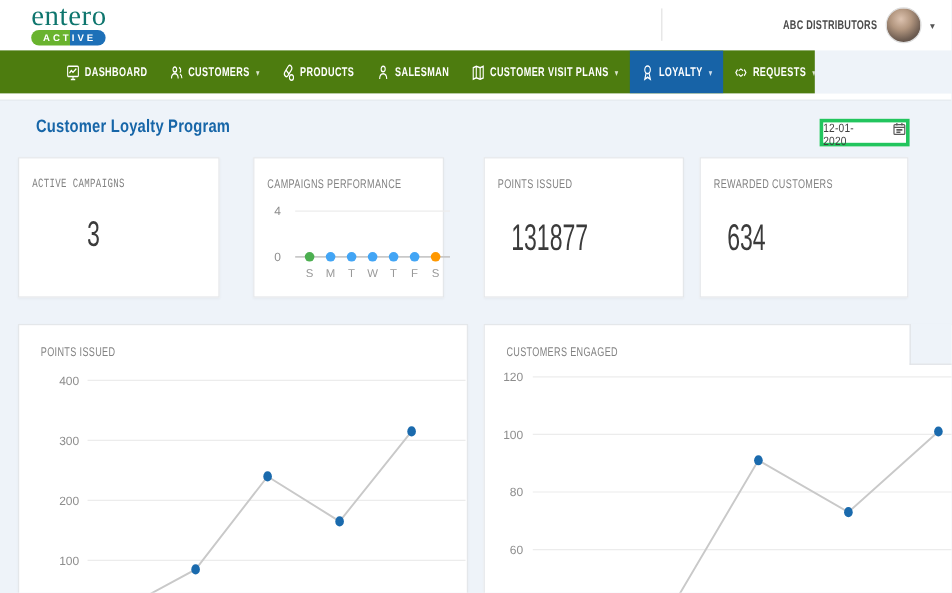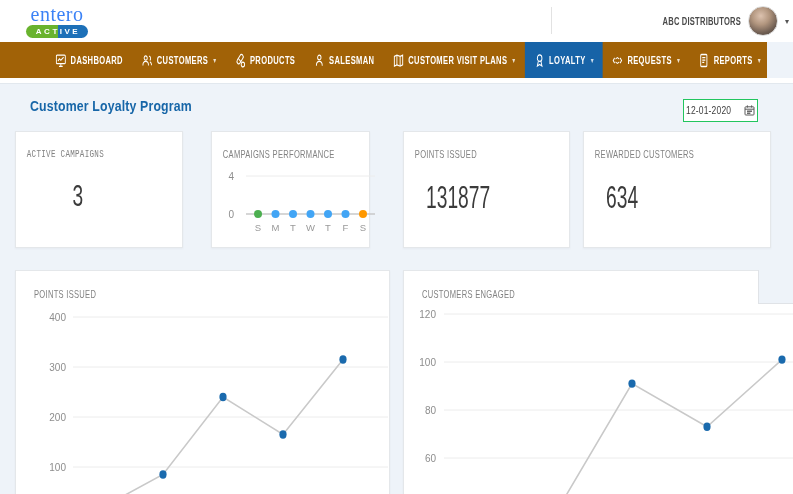--- a/index.html
+++ b/index.html
@@ -6,66 +6,66 @@
   html,body { margin:0; }
   body {
     width:793px; height:494px; position:relative; overflow:hidden;
     background:#eef3f9;
     font-family:"Liberation Sans","DejaVu Sans",sans-serif;
     -webkit-font-smoothing:antialiased;
   }
   
   .header { position:absolute; left:0; top:0; width:793px; height:42px; background:#ffffff; }
   .logo { position:absolute; left:26px; top:4px; width:62px; cursor:pointer; }
-  .logo-name { font-family:"Liberation Serif","DejaVu Serif",serif; font-size:20px; color:#3b82f6; line-height:20px; text-align:center; letter-spacing:.5px; }
+  .logo-name { font-family:"Liberation Serif","DejaVu Serif",serif; font-size:24px; color:#0f766e; line-height:20px; text-align:center; letter-spacing:.5px; }
   .logo-badge {
     margin-top:1px; height:13px; border-radius:8px; display:flex; align-items:center; justify-content:center;
     background:linear-gradient(90deg,#69b32e 0 52%,#1d70b8 52% 100%);
     color:#fff; font-size:8px; font-weight:bold; letter-spacing:2.5px; padding-left:2px;
   }
   .track-btn {
     position:absolute; left:452px; top:8px; height:25px; width:92px;
     background:#69b32e; border:none; border-radius:3px; color:#fff;
     display:flex; align-items:center; justify-content:center; gap:4px; cursor:pointer;
   }
   .track-btn span { font-size:10px; font-weight:bold; letter-spacing:.2px; transform:scaleX(.78); transform-origin:left center; white-space:nowrap; }
   .hdr-divider { position:absolute; left:551px; top:7px; width:1px; height:27px; background:#e2e2e2; }
-  .account { position:absolute; right:4px; top:0; height:42px; display:flex; align-items:center; gap:7px; cursor:pointer; }
+  .account { position:absolute; right:14px; top:0; height:42px; display:flex; align-items:center; gap:7px; cursor:pointer; }
   .account-name { font-size:10.5px; font-weight:bold; color:#4a4a4a; letter-spacing:.3px; transform:scaleX(.72); transform-origin:right center; white-space:nowrap; }
   .avatar {
     width:30px; height:30px; border-radius:50%; border:1px solid #ddd;
     background:radial-gradient(circle at 42% 32%, #dcc2af 0%, #b2967f 35%, #6d5c51 70%, #4c433d 100%);
   }
   .acct-caret { font-size:8px; color:#555; }
   .caret::before { content:"▾"; }
   
-  .navbar { position:absolute; left:0; top:42px; width:767px; height:36px; background:#a16207; overflow:hidden; }
+  .navbar { position:absolute; left:0; top:42px; width:679px; height:36px; background:#4d7c0f; overflow:hidden; }
   .nav-scale { display:flex; height:36px; white-space:nowrap; padding-left:64px; transform:scaleX(.72); transform-origin:0 50%; }
   .nav-item { display:flex; align-items:center; gap:6px; padding:0 13px; height:36px; color:#fff; cursor:pointer; }
   .nav-item.active { background:#1763a7; }
   .nav-label { font-size:10.5px; font-weight:bold; letter-spacing:.5px; }
   .nav-item .caret { font-size:8px; color:rgba(255,255,255,.8); margin-left:1px; }
   .nav-item svg { display:block; }
   
   .white-band { position:absolute; left:0; top:78px; width:793px; height:6px; background:#fff; border-bottom:1px solid #e2e8ee; }
   .page-title { position:absolute; left:30px; top:97px; font-size:15px; font-weight:bold; color:#1766a8; letter-spacing:.2px; transform:scaleX(.82); transform-origin:left center; white-space:nowrap; }
   .date-box {
     position:absolute; left:683px; top:99px; width:75px; height:23px; background:#fff;
-    border:1px solid #22c55e; display:flex; align-items:center; justify-content:center; gap:5px; cursor:pointer;
+    border:3px solid #22c55e; display:flex; align-items:flex-start; justify-content:center; gap:5px; cursor:pointer;
   }
   .date-value { font-size:10px; color:#3f3f3f; letter-spacing:.2px; transform:scaleX(.85); transform-origin:left center; }
   
   .card { position:absolute; background:#fff; border:1px solid #e4e7ea; box-shadow:0 1px 2px rgba(0,0,0,.04); }
   .card-label { padding:16px 0 0 15px; font-size:10.5px; color:#828282; letter-spacing:.4px; transform:scaleX(.72); transform-origin:left center; white-space:nowrap; }
   .card-value { margin:20px 0 0 22px; font-size:31px; color:#3b3b3b; transform:scaleX(.62); transform-origin:left center; }
   .card-value.indent { margin-left:56px; }
   #card-active    { left:15px;  top:131px; width:168px; height:117px;font-family:Liberation Mono, monospace; }
   #card-perf      { left:211px; top:131px; width:159px; height:117px; }
   #card-points    { left:403px; top:131px; width:167px; height:117px; }
-  #card-rewarded  { left:583px; top:131px; width:188px; height:117px; }
+  #card-rewarded  { left:583px; top:131px; width:174px; height:117px; }
   #card-perf svg  { position:absolute; left:0; top:28px; }
   
   #chart-card-points   { left:15px;  top:270px; width:375px; height:290px; }
   #chart-card-engaged  { left:403px; top:270px; width:420px; height:290px; }
   .chart-title { position:absolute; left:18px; top:17px; font-size:10.5px; color:#828282; letter-spacing:.4px; transform:scaleX(.72); transform-origin:left center; white-space:nowrap; }
   .chart-card svg { position:absolute; left:0; top:0; }
   .notch { position:absolute; left:354px; top:-1px; width:67px; height:34px; background:#eef3f9; border-left:1px solid #e0e3e7; border-bottom:1px solid #e0e3e7; }
   .tick-text { font-size:10px; fill:#8d8d8d; }
   .day-text  { font-size:9.5px; fill:#999; }
 </style>

